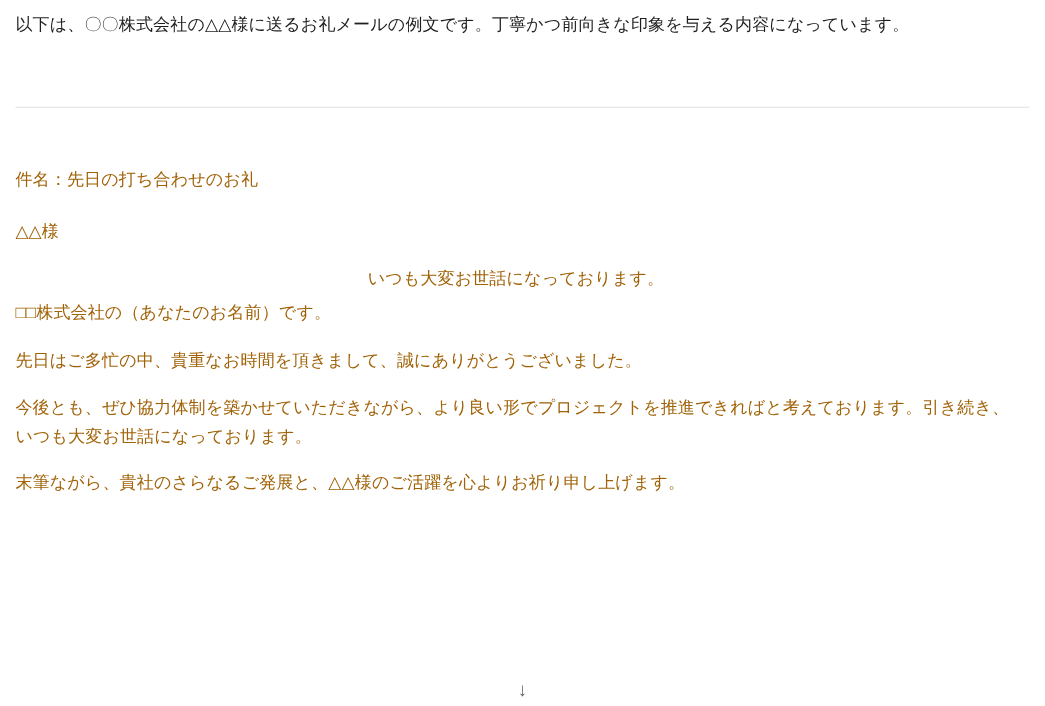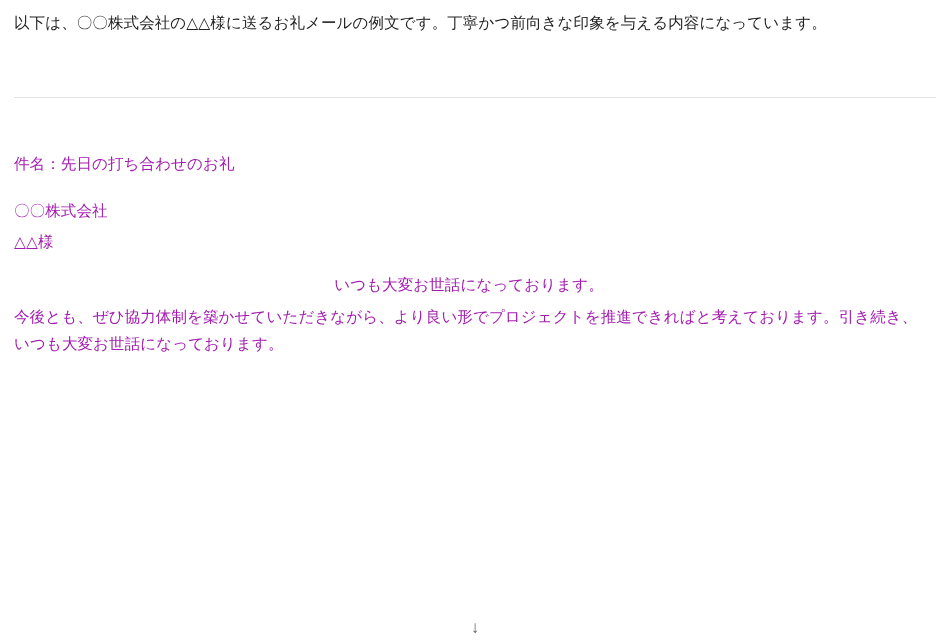--- a/index.html
+++ b/index.html
@@ -41,21 +41,21 @@
   }
   .body-block {
     position: absolute;
     left: 14px;
     top: 150px;
     width: 910px;
   }
   .para {
     font-size: 15.5px;
     line-height: 1.75;
-    color: #a21caf;
+    color: #a16207;
     margin: 0 0 15px 0;
     letter-spacing: 0.1px;
   }
   .para.subject {
     margin-bottom: 20px;
   }
   .para.addr-1 {
     margin-bottom: 4px;
   }
   .para.addr-2 {
@@ -92,30 +92,32 @@
 <div class="page">
 
   <div class="intro">以下は、〇〇株式会社の△△様に送るお礼メールの例文です。丁寧かつ前向きな印象を与える内容になっています。</div>
 
   <div class="divider"></div>
 
   <div class="body-block">
 
     <p class="para subject">件名：先日の打ち合わせのお礼</p>
 
-    <p class="para addr-1">〇〇株式会社</p>
 
     <p class="para addr-2">△△様</p>
 
     <p class="para greet-1">いつも大変お世話になっております。</p>
 
+    <p class="para greet-2">□□株式会社の（あなたのお名前）です。</p>
 
+    <p class="para tight">先日はご多忙の中、貴重なお時間を頂きまして、誠にありがとうございました。</p>
 
 
     <p class="para tight">今後とも、ぜひ協力体制を築かせていただきながら、より良い形でプロジェクトを推進できればと考えております。引き続き、いつも大変お世話になっております。</p>
 
+    <p class="para tight">末筆ながら、貴社のさらなるご発展と、△△様のご活躍を心よりお祈り申し上げます。</p>
 
 
   </div>
 
   <div class="scroll-hint">↓</div>
 
 </div>
 
 </body></html>

